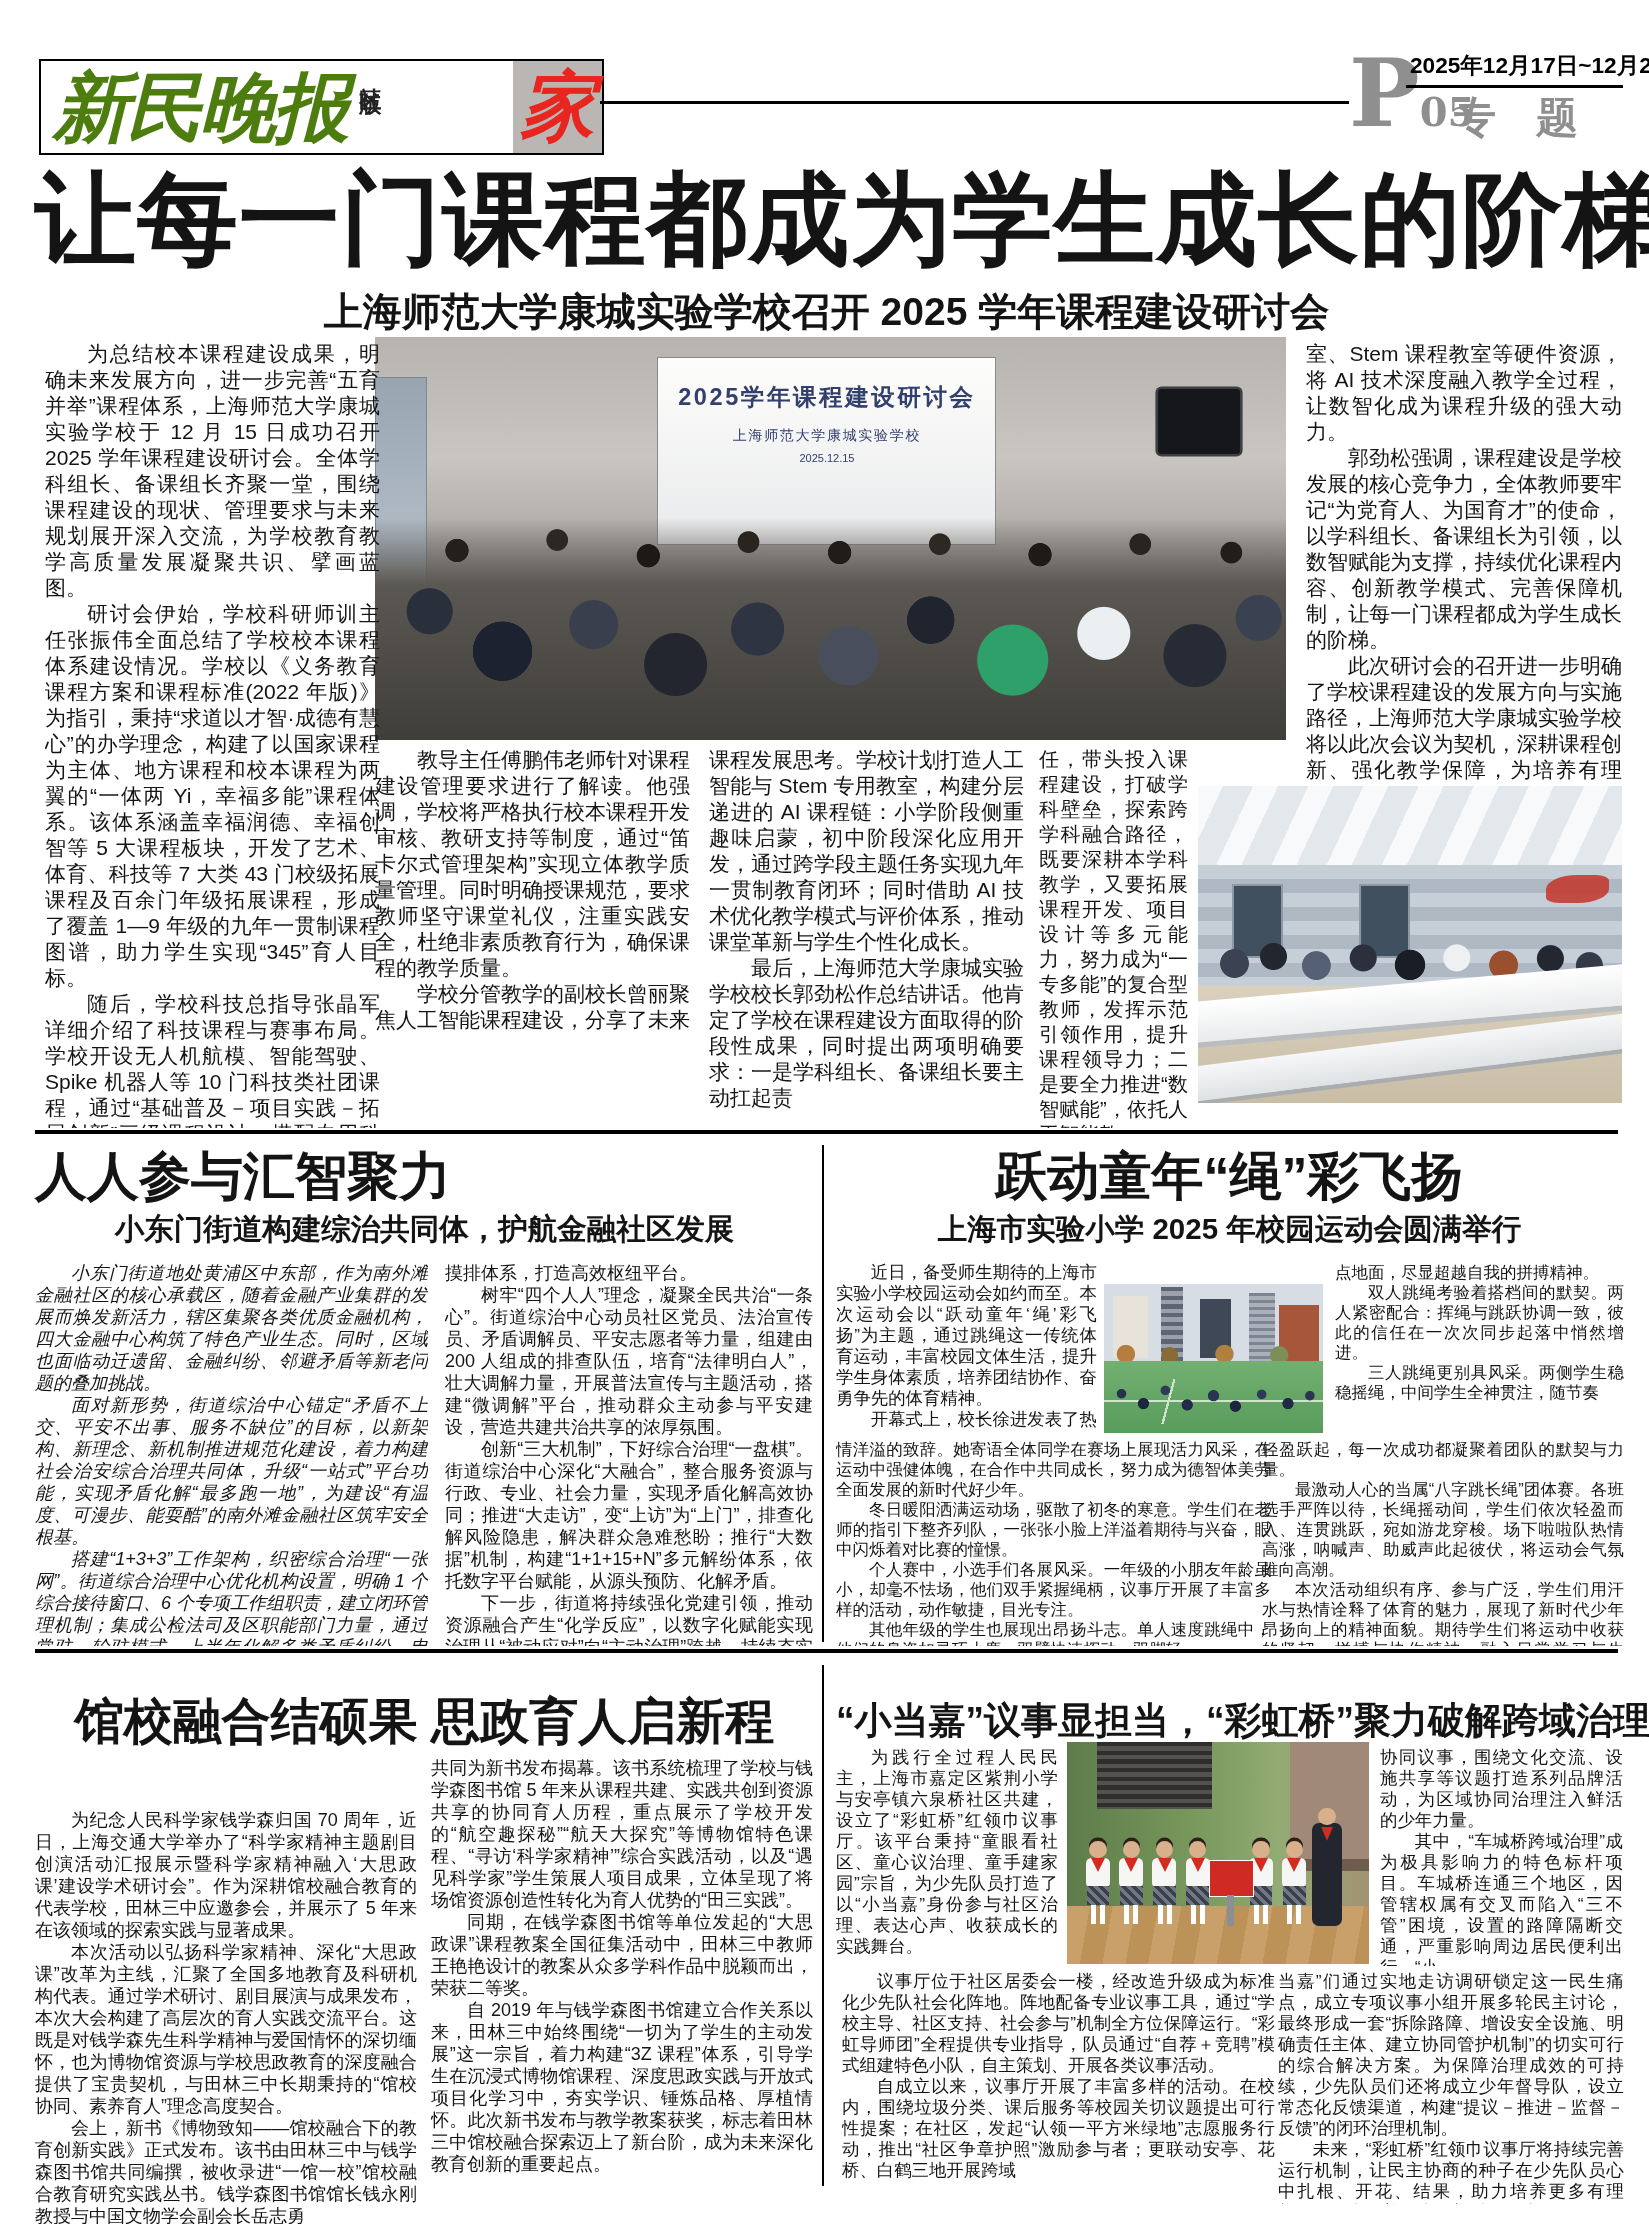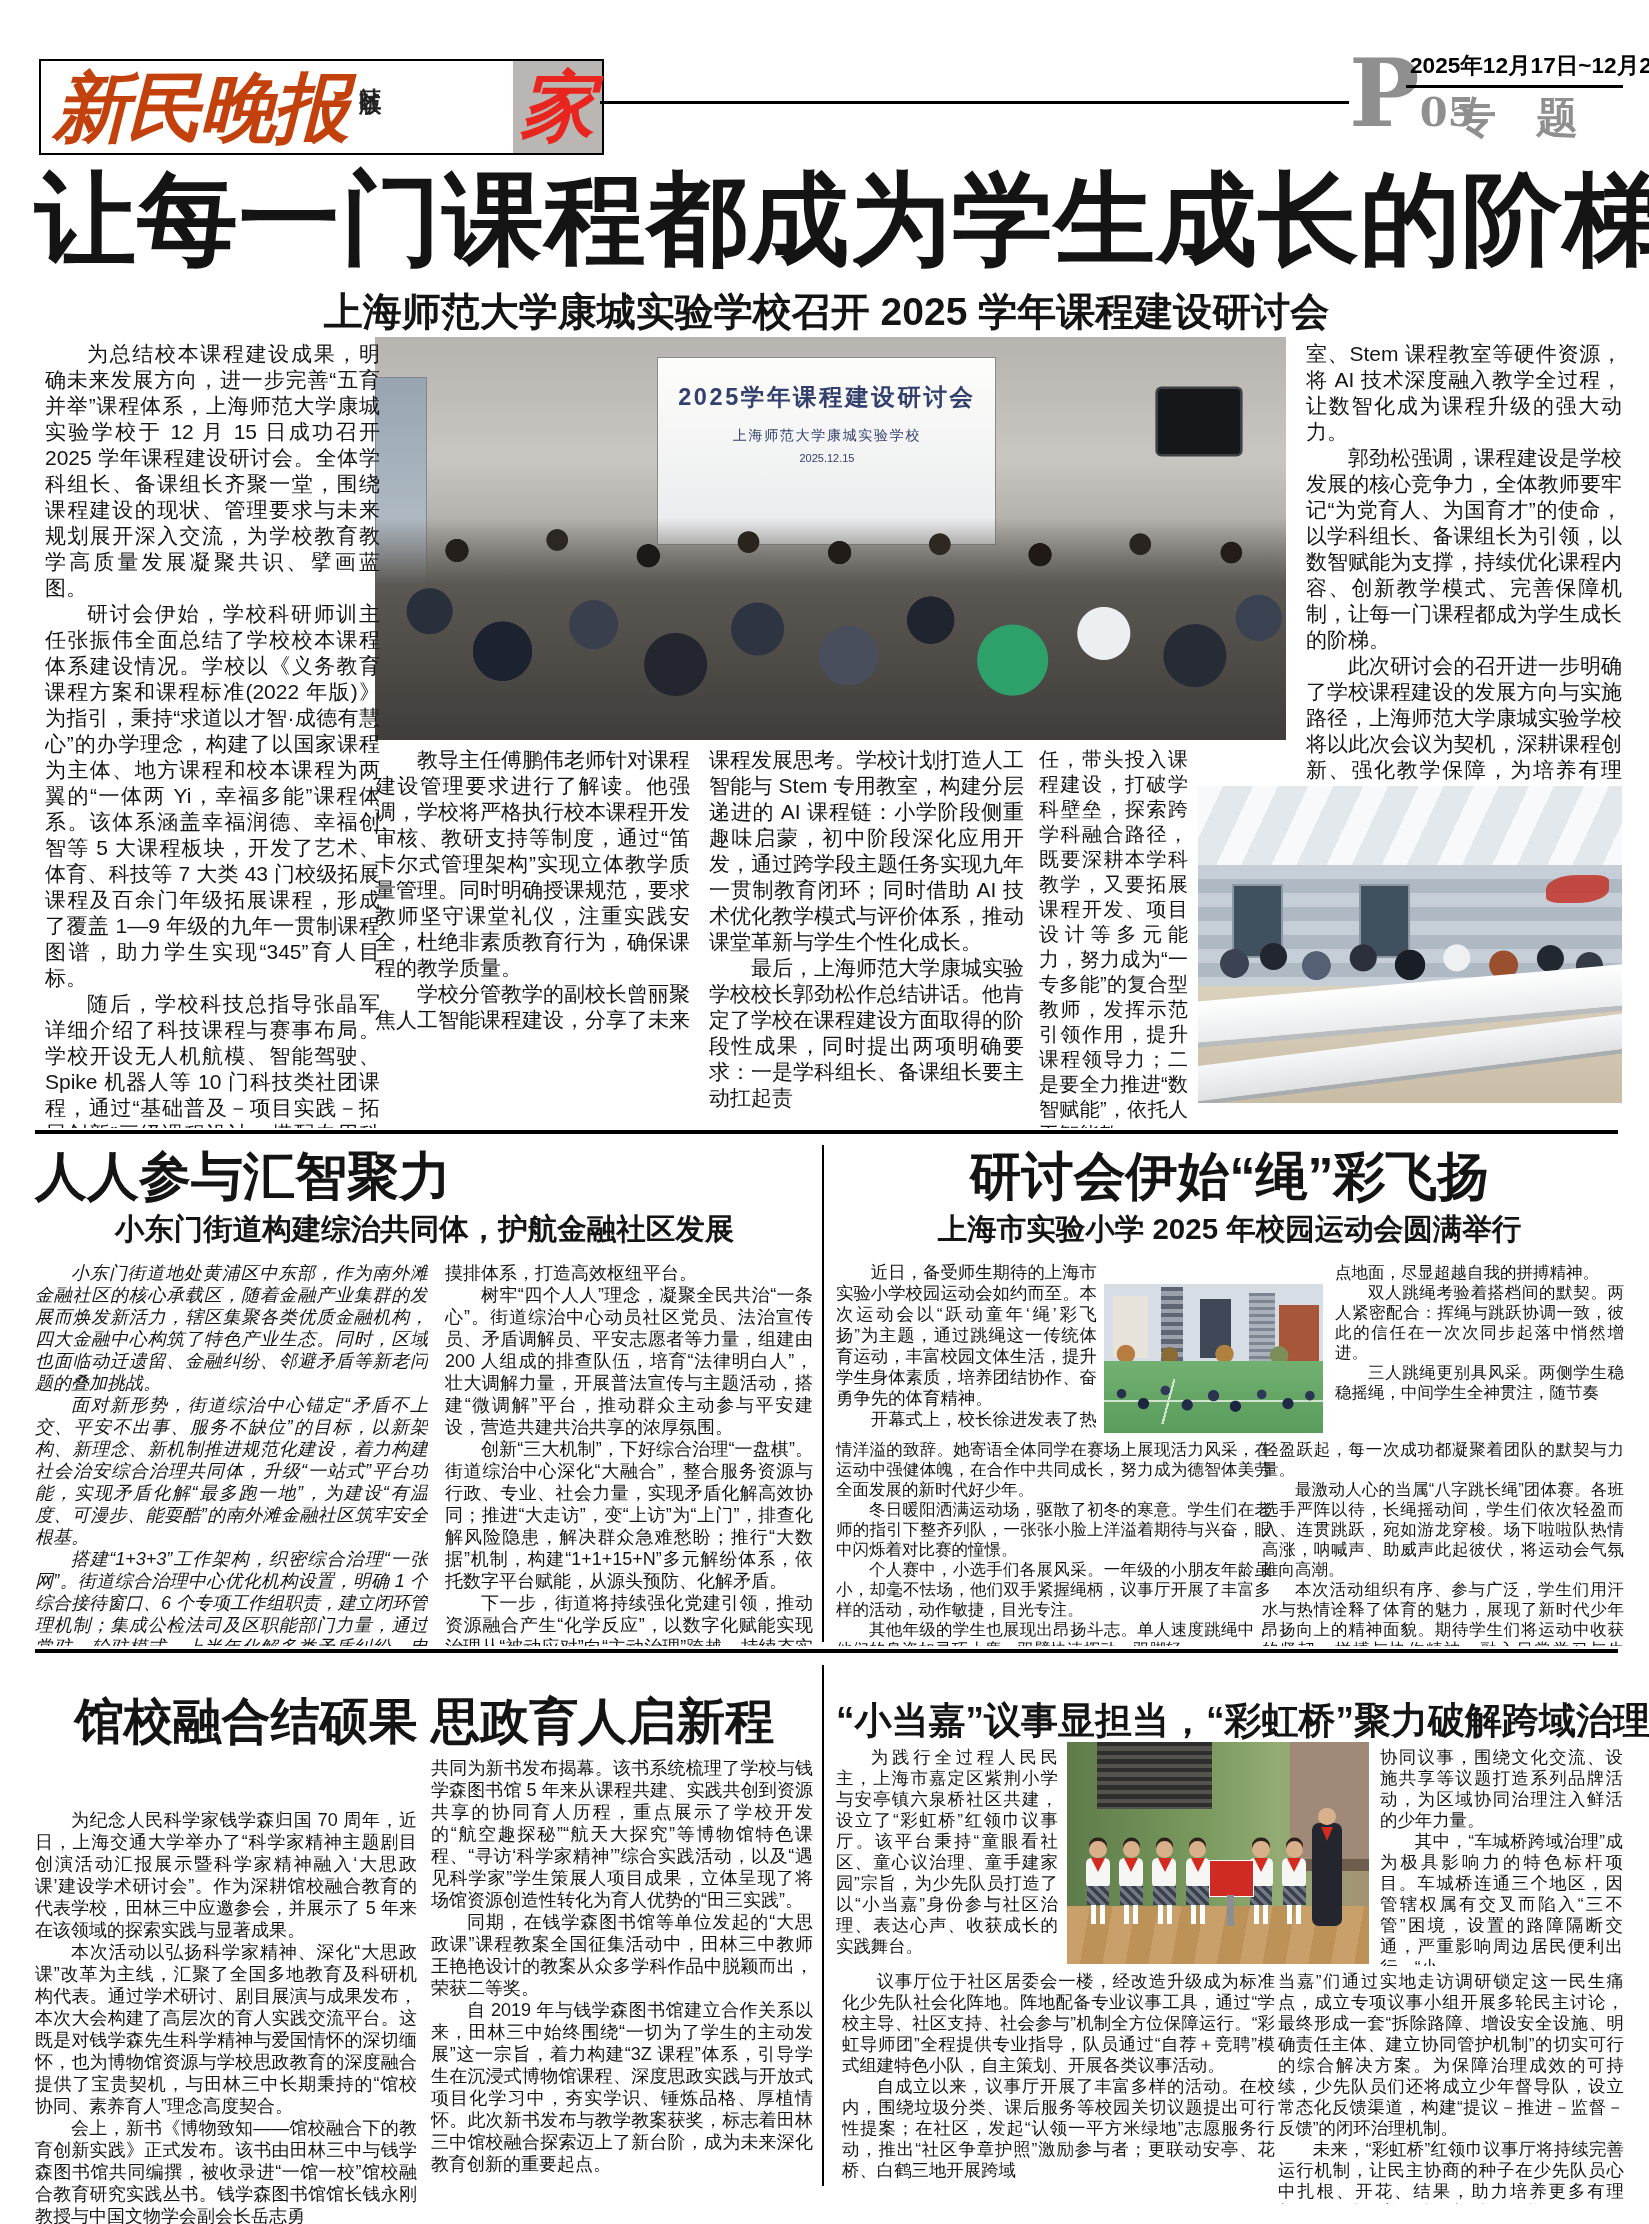--- a/index.html
+++ b/index.html
@@ -5,21 +5,21 @@
   html,body{margin:0;padding:0;background:#e9e9e9;}
   .page{position:relative;width:1649px;height:2225px;margin:0 auto;background:#ffffff;
         font-family:"Liberation Sans","DejaVu Sans",sans-serif;color:#141414;overflow:hidden;}
   .abs{position:absolute;}
   .para{margin:0;text-indent:2em;text-align:justify;}
   .para.cont{text-indent:0;}
   .btxt{overflow:hidden;}
 
   
   .logo-box{left:39px;top:59px;width:561px;height:92px;border:2.6px solid #000;display:flex;align-items:center;background:#fff;}
-  .logo-main{font-family:"DejaVu Serif","Liberation Serif",serif;font-weight:900;font-size:76px;color:#c2410c;
+  .logo-main{font-family:"DejaVu Serif","Liberation Serif",serif;font-weight:900;font-size:76px;color:#4d7c0f;
              letter-spacing:-2.6px;line-height:87px;padding-left:12px;white-space:nowrap;font-style:italic;}
   .logo-tag{writing-mode:vertical-rl;font-size:22px;font-weight:bold;color:#222;letter-spacing:2.6px;height:80px;margin:5.2px 5.2px 0 8.7px;}
   .jia-box{margin-left:auto;width:89px;height:92px;background:#b9b6b3;display:flex;align-items:center;justify-content:center;}
   .jia-char{font-family:"DejaVu Serif","Liberation Serif",serif;font-weight:900;font-style:italic;font-size:75px;color:#e8251f;}
   .mast-rule{left:600px;top:101px;width:749px;height:2.6px;background:#000;}
   .page-p{left:1349px;top:50px;font-family:"DejaVu Serif","Liberation Serif",serif;font-weight:bold;color:#8f8f8f;}
   .page-p .big{font-size:94px;line-height:87px;}
   .page-p .small{font-size:40px;}
   .date-line{left:1410px;top:50px;width:212px;text-align:center;font-size:22.6px;font-weight:bold;color:#000;white-space:nowrap;}
   .date-rule{left:1406px;top:85px;width:217px;height:2.6px;background:#000;}
@@ -257,21 +257,21 @@
       <p class="para">面对新形势，街道综治中心锚定“矛盾不上交、平安不出事、服务不缺位”的目标，以新架构、新理念、新机制推进规范化建设，着力构建社会治安综合治理共同体，升级“一站式”平台功能，实现矛盾化解“最多跑一地”，为建设“有温度、可漫步、能耍酷”的南外滩金融社区筑牢安全根基。</p>
       <p class="para">搭建“1+3+3”工作架构，织密综合治理“一张网”。街道综合治理中心优化机构设置，明确 1 个综合接待窗口、6 个专项工作组职责，建立闭环管理机制；集成公检法司及区职能部门力量，通过常驻、轮驻模式，上半年化解多类矛盾纠纷，电诈立案数量同比下降 21%；完善全链条处置流程，统筹多层</p>
     </div>
   <div class="abs btxt gov-c2">
       <p class="para cont">摸排体系，打造高效枢纽平台。</p>
       <p class="para">树牢“四个人人”理念，凝聚全民共治“一条心”。街道综治中心动员社区党员、法治宣传员、矛盾调解员、平安志愿者等力量，组建由 200 人组成的排查队伍，培育“法律明白人”，壮大调解力量，开展普法宣传与主题活动，搭建“微调解”平台，推动群众主动参与平安建设，营造共建共治共享的浓厚氛围。</p>
       <p class="para">创新“三大机制”，下好综合治理“一盘棋”。街道综治中心深化“大融合”，整合服务资源与行政、专业、社会力量，实现矛盾化解高效协同；推进“大走访”，变“上访”为“上门”，排查化解风险隐患，解决群众急难愁盼；推行“大数据”机制，构建“1+1+15+N”多元解纷体系，依托数字平台赋能，从源头预防、化解矛盾。</p>
       <p class="para">下一步，街道将持续强化党建引领，推动资源融合产生“化学反应”，以数字化赋能实现治理从“被动应对”向“主动治理”跨越，持续夯实平安建设基础，为辖区高质量发展保驾护航。</p>
     </div>
 
-  <div class="abs t-spt">研讨会伊始“绳”彩飞扬</div>
+  <div class="abs t-spt">跃动童年“绳”彩飞扬</div>
   <div class="abs st-spt">上海市实验小学 2025 年校园运动会圆满举行</div>
   <div class="abs btxt spt-a">
       <p class="para">近日，备受师生期待的上海市实验小学校园运动会如约而至。本次运动会以“跃动童年‘绳’彩飞扬”为主题，通过跳绳这一传统体育运动，丰富校园文体生活，提升学生身体素质，培养团结协作、奋勇争先的体育精神。</p>
       <p class="para">开幕式上，校长徐进发表了热</p>
     </div>
   <div class="abs photo photo3">
     <div class="abs p3-b1"></div>
     <div class="abs p3-b2"></div>
     <div class="abs p3-b3"></div>
     <div class="abs p3-b4"></div>

